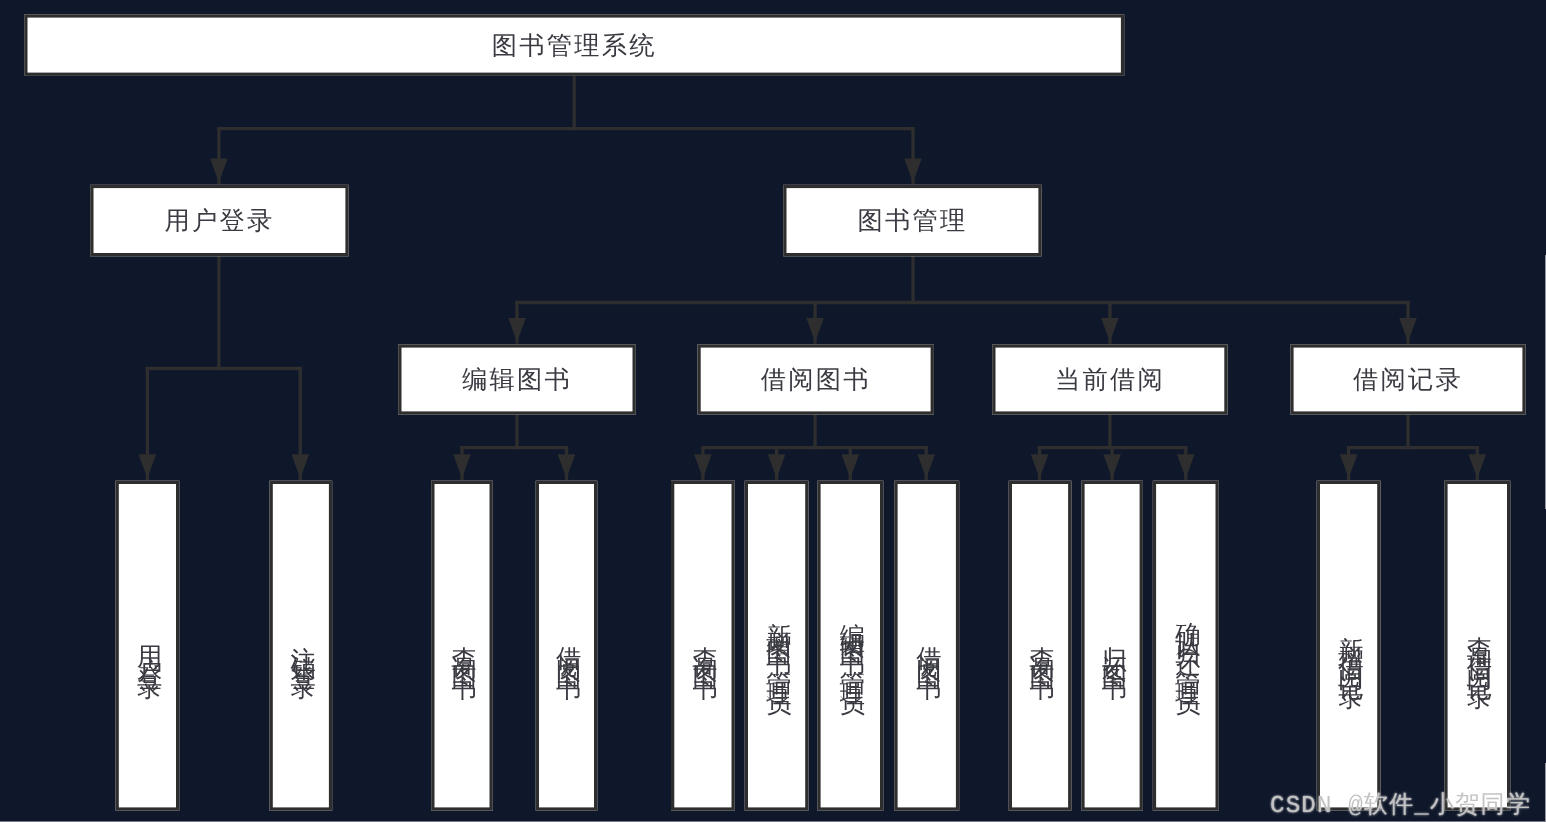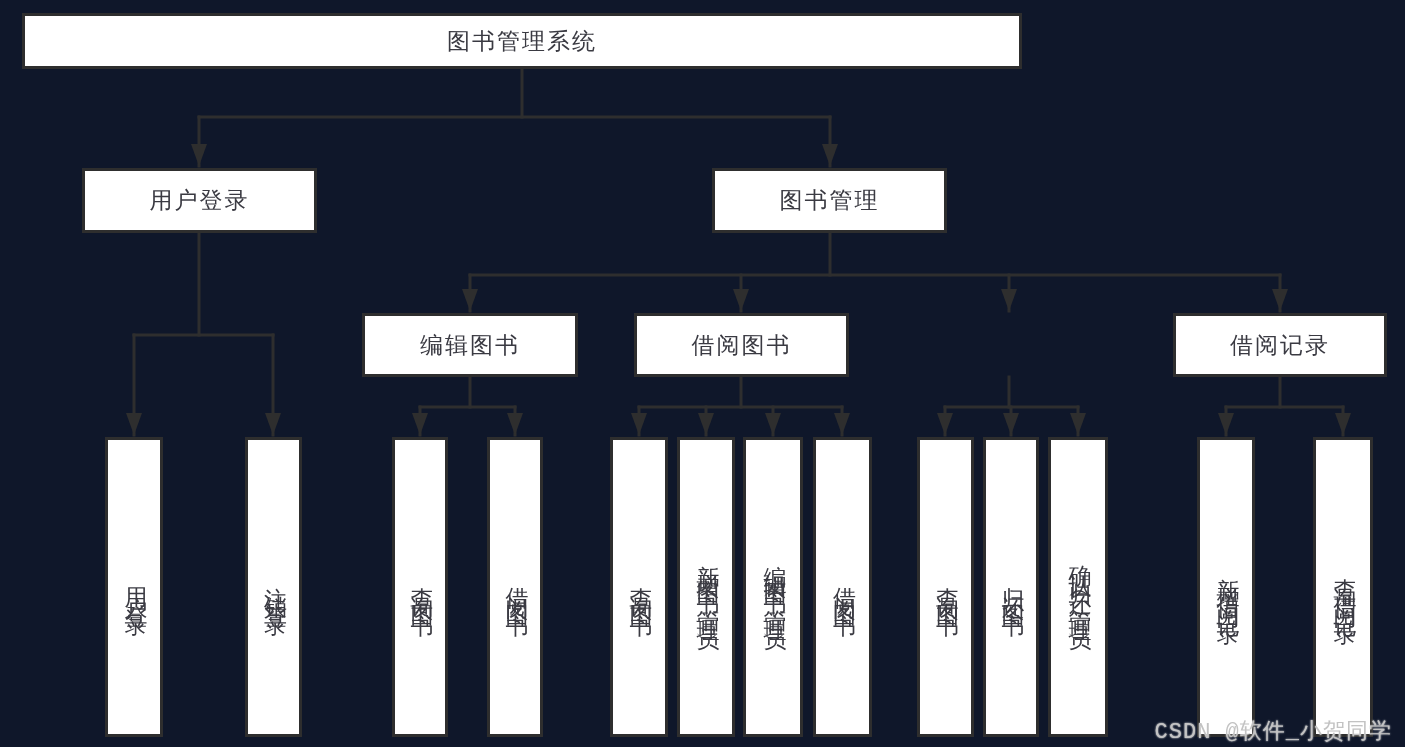--- a/index.html
+++ b/index.html
@@ -104,20 +104,21 @@
     </g>
   </svg>
 
   <div class="node" style="left:22px; top:13px; width:1000px; height:56px;">图书管理系统</div>
 
   <div class="node" style="left:82px; top:168px; width:235px; height:65px;">用户登录</div>
   <div class="node" style="left:712px; top:168px; width:235px; height:65px;text-align:center;">图书管理</div>
 
   <div class="node" style="left:362px; top:313px; width:216px; height:64px;">编辑图书</div>
   <div class="node" style="left:634px; top:313px; width:215px; height:64px;">借阅图书</div>
+  <div class="node" style="left:902px; top:313px; width:214px; height:64px;">当前借阅</div>
   <div class="node" style="left:1173px; top:313px; width:214px; height:64px;">借阅记录</div>
 
   <div class="node leaf" style="left:105px; top:437px; width:58px; height:300px;">用户登录</div>
   <div class="node leaf" style="left:245px; top:437px; width:57px; height:300px;">注销登录</div>
 
   <div class="node leaf" style="left:392px; top:437px; width:56px; height:300px;">查询图书</div>
   <div class="node leaf" style="left:487px; top:437px; width:56px; height:300px;">借阅图书</div>
 
   <div class="node leaf" style="left:610px; top:437px; width:58px; height:300px;">查询图书</div>
   <div class="node leaf" style="left:677px; top:437px; width:58px; height:300px;">新增图书（管理员）</div>

